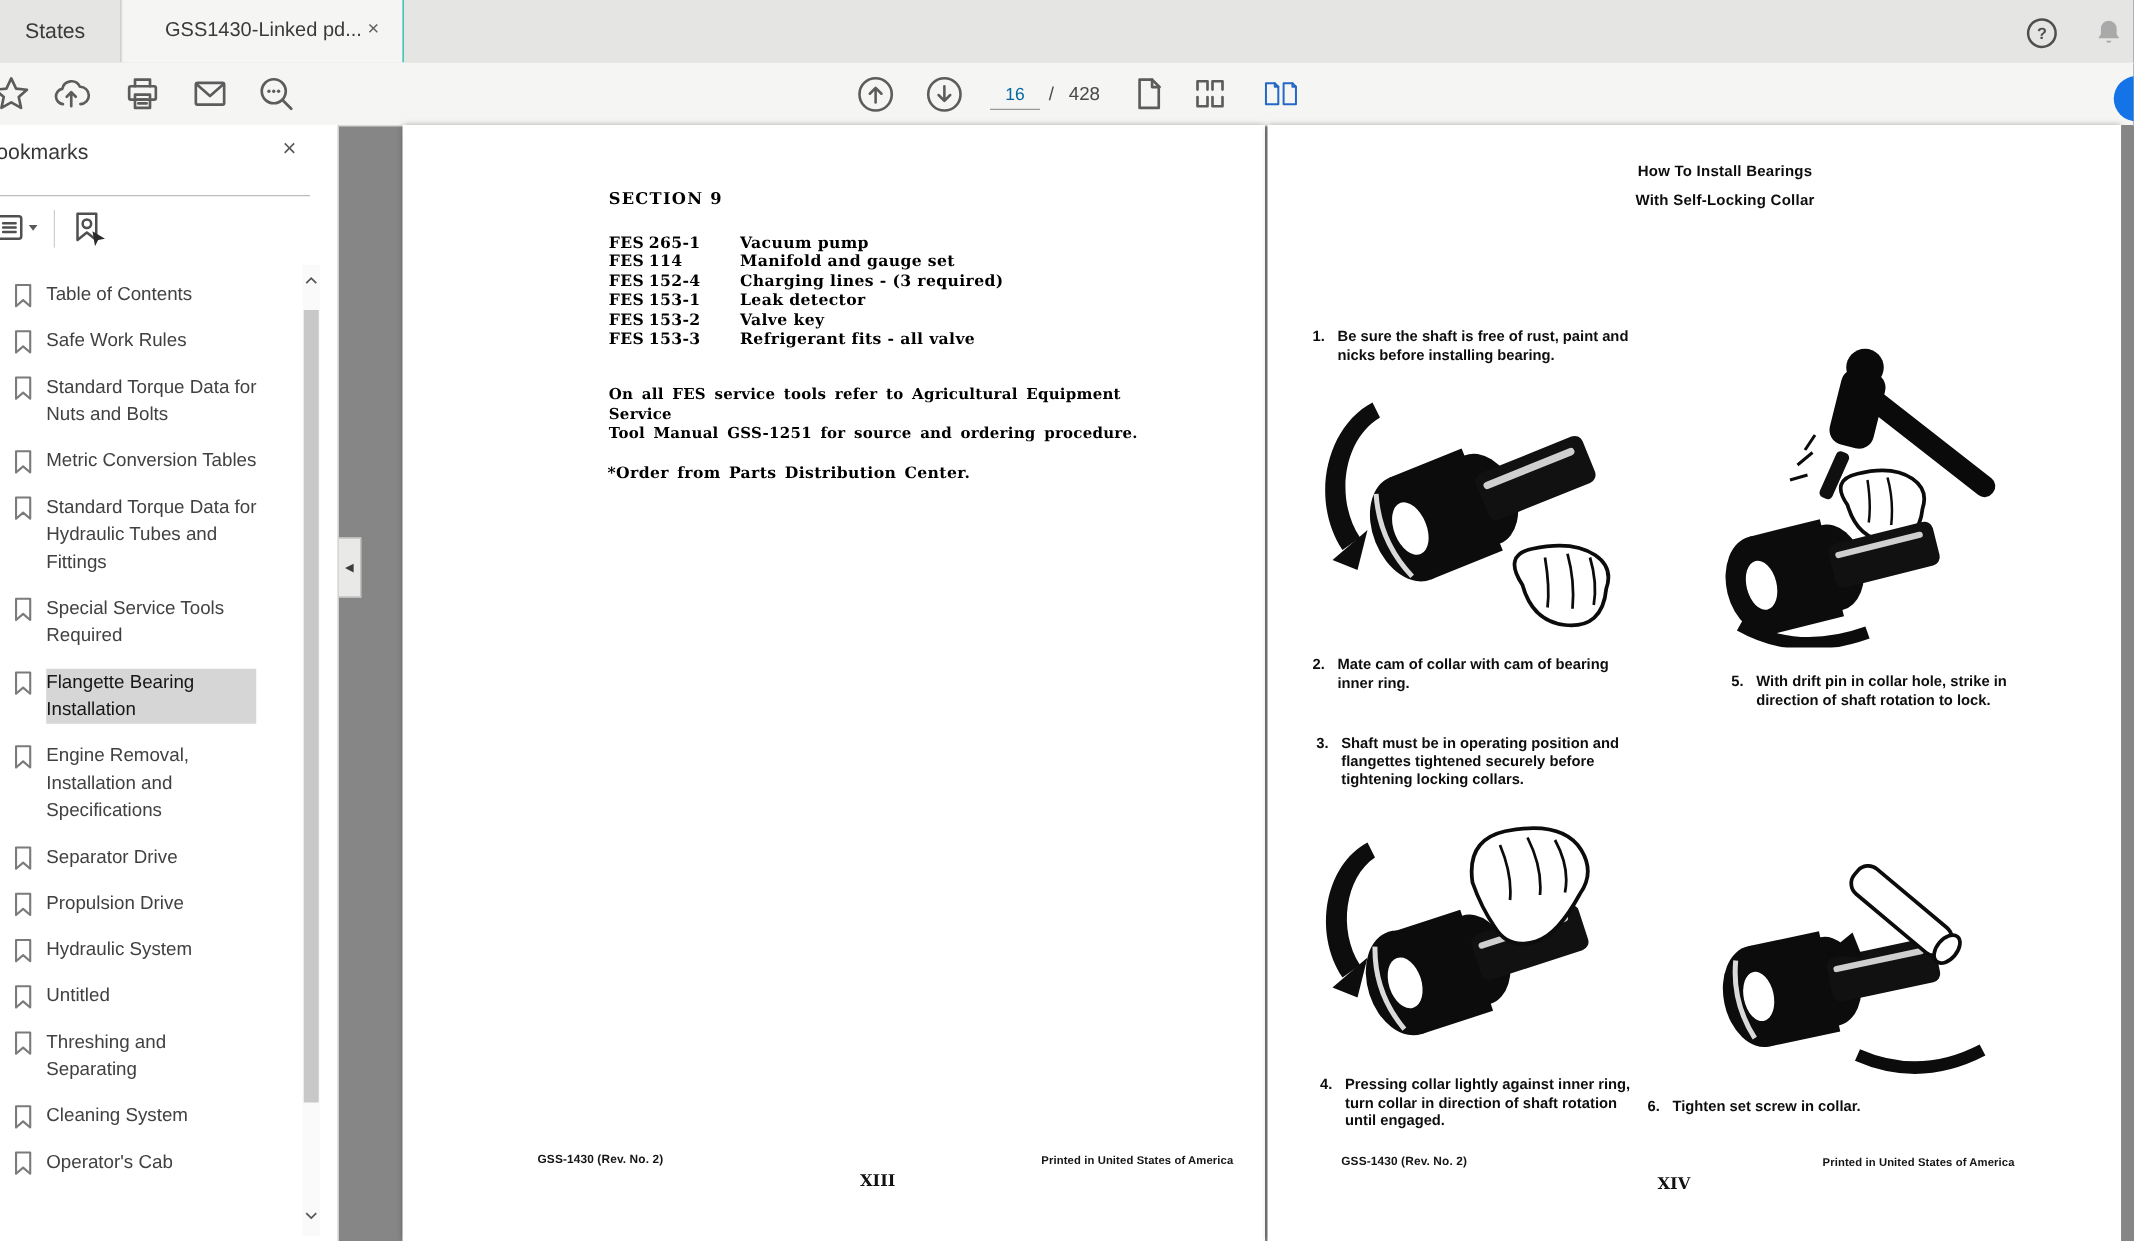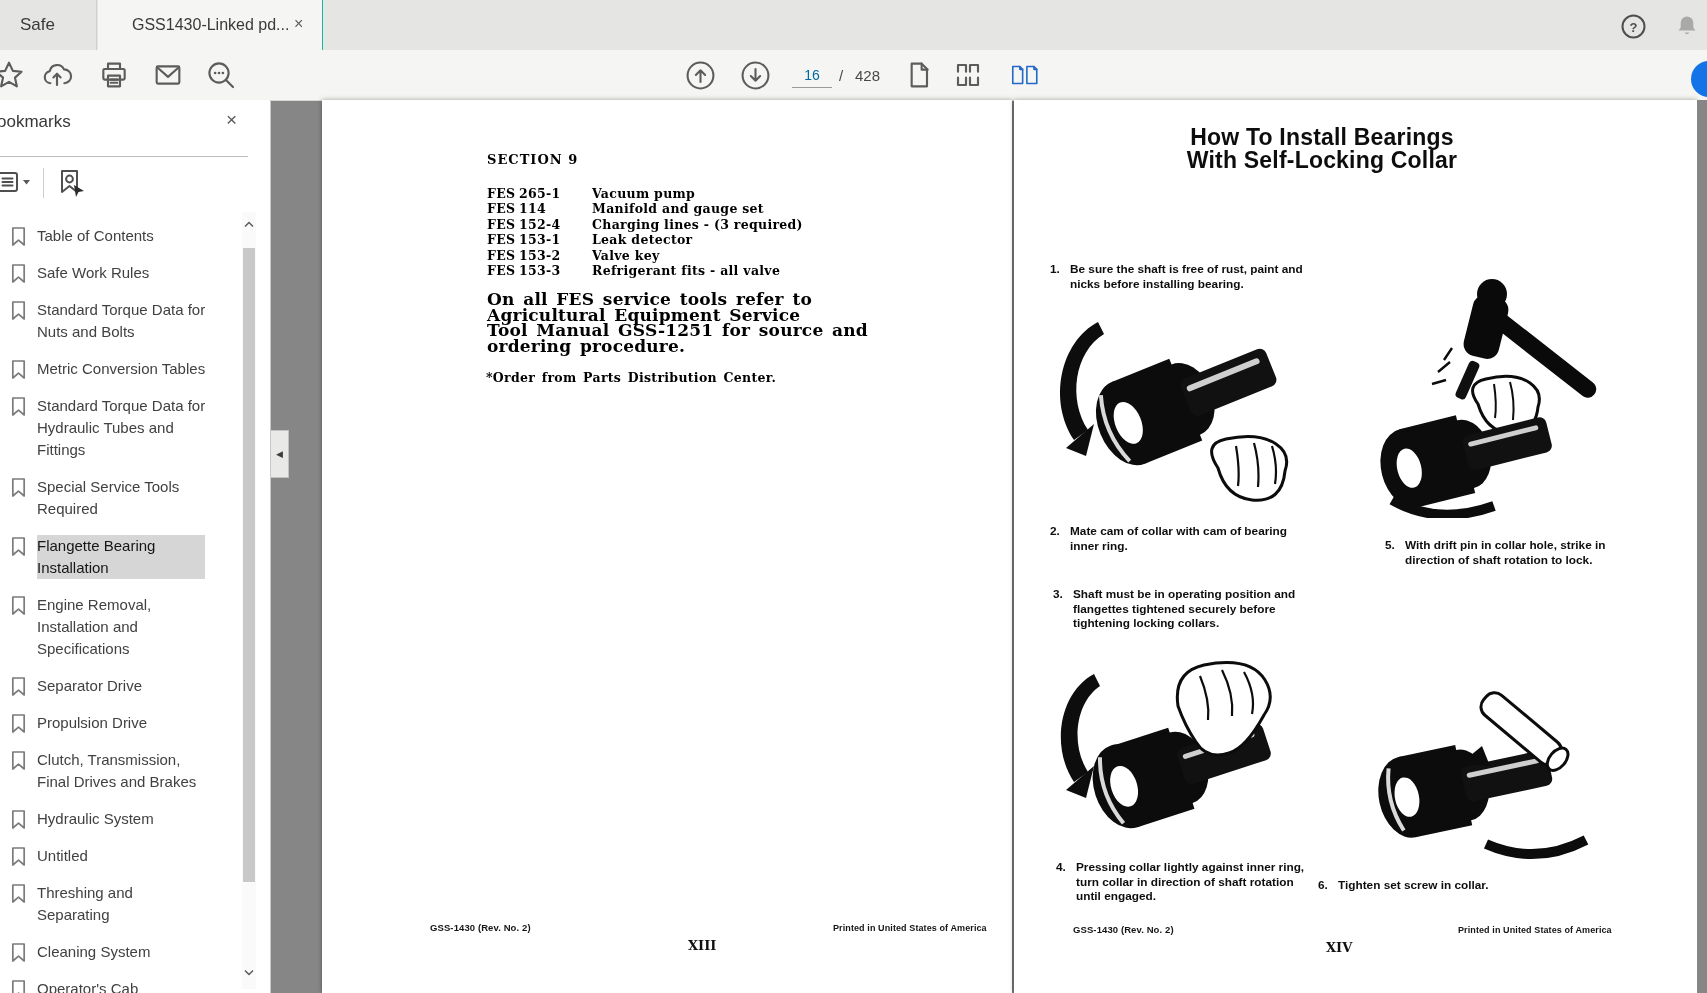--- a/index.html
+++ b/index.html
@@ -54,28 +54,28 @@
   
   .page{position:absolute;top:100px;height:893px;background:#ffffff;box-shadow:0 0 5px rgba(0,0,0,.35);}
   .page-left{left:322px;width:690px;}
   .page-right{left:1014px;width:683px;}
 
   .serifdoc{font-family:"DejaVu Serif","Liberation Serif",serif;font-weight:700;color:#000000;}
   .section-head{position:absolute;left:487px;top:152px;font-size:13px;letter-spacing:1px;}
   .fes-table{position:absolute;left:487px;top:186px;font-size:12.5px;line-height:15.4px;letter-spacing:.3px;}
   .fes-row .c1{display:inline-block;width:32px;}
   .fes-row .c2{display:inline-block;width:73px;}
-  .doc-para{position:absolute;left:487px;top:292px;width:450px;font-size:17px;line-height:15.6px;
+  .doc-para{position:absolute;left:487px;top:308px;width:450px;font-size:12px;line-height:15.6px;
             letter-spacing:.2px;word-spacing:2.5px;white-space:pre-line;}
   .order-note{position:absolute;left:486px;top:370px;font-size:12.5px;letter-spacing:.3px;word-spacing:2px;}
 
   .footer-sm{position:absolute;font-size:9.5px;font-weight:bold;color:#151515;letter-spacing:.1px;}
   .pageno{position:absolute;font-family:"DejaVu Serif","Liberation Serif",serif;font-weight:700;font-size:13px;color:#111;}
 
-  .rp-title{position:absolute;left:1122px;top:126px;width:400px;text-align:center;font-size:23px;font-weight:bold;
+  .rp-title{position:absolute;left:1180px;top:126px;width:400px;text-align:center;font-size:12px;font-weight:bold;
             color:#0d0d0d;line-height:23px;white-space:pre-line;letter-spacing:.2px;}
   .step{position:absolute;display:flex;font-size:11.8px;font-weight:bold;color:#0e0e0e;line-height:14.6px;}
   .step-num{flex:0 0 20px;}
   .step-text{white-space:pre-line;}
 
   .illus{position:absolute;}
   .illus svg{width:100%;height:100%;display:block;}
 
   .gray-strip-right{position:absolute;left:1697px;top:100px;width:10px;height:893px;background:#868686;}
 
@@ -83,21 +83,21 @@
   .strokeblue{fill:none;stroke:#2468c6;stroke-width:1.7;stroke-linecap:round;stroke-linejoin:round;}
   .strokedark{fill:none;stroke:#4f4f4f;stroke-width:2;stroke-linecap:round;stroke-linejoin:round;}
 </style>
 </head>
 <body>
 
 <div class="app">
 
   <div class="tabstrip">
     <div class="tab-tools">
-      <span>Safe</span>
+      <span>States</span>
     </div>
     <div class="tab-doc">
       <span class="lbl">GSS1430-Linked pd...</span>
       <span class="x">×</span>
     </div>
     <div class="help-btn">
       <svg viewBox="0 0 27 27">
           <circle cx="13.5" cy="13.5" r="11" class="strokedark"></circle>
         <text x="13.5" y="18.5" font-size="13" font-weight="bold" fill="#4f4f4f" text-anchor="middle">?</text>
         </svg>
@@ -271,27 +271,20 @@
           <svg class="bm-icon" viewBox="0 0 18 22">
             <path d="M3 2h12v18l-6-5.2L3 20z" fill="none" stroke="#7b7b7b" stroke-width="1.8" stroke-linejoin="round"></path>
           </svg>
           <span class="bm-label">Separator Drive</span>
         </div>
       <div class="bm-item">
           <svg class="bm-icon" viewBox="0 0 18 22">
             <path d="M3 2h12v18l-6-5.2L3 20z" fill="none" stroke="#7b7b7b" stroke-width="1.8" stroke-linejoin="round"></path>
           </svg>
           <span class="bm-label">Propulsion Drive</span>
-        </div>
-      <div class="bm-item">
-          <svg class="bm-icon" viewBox="0 0 18 22">
-            <path d="M3 2h12v18l-6-5.2L3 20z" fill="none" stroke="#7b7b7b" stroke-width="1.8" stroke-linejoin="round"></path>
-          </svg>
-          <span class="bm-label">Clutch, Transmission,
-Final Drives and Brakes</span>
         </div>
       <div class="bm-item">
           <svg class="bm-icon" viewBox="0 0 18 22">
             <path d="M3 2h12v18l-6-5.2L3 20z" fill="none" stroke="#7b7b7b" stroke-width="1.8" stroke-linejoin="round"></path>
           </svg>
           <span class="bm-label">Hydraulic System</span>
         </div>
       <div class="bm-item">
           <svg class="bm-icon" viewBox="0 0 18 22">
             <path d="M3 2h12v18l-6-5.2L3 20z" fill="none" stroke="#7b7b7b" stroke-width="1.8" stroke-linejoin="round"></path>

